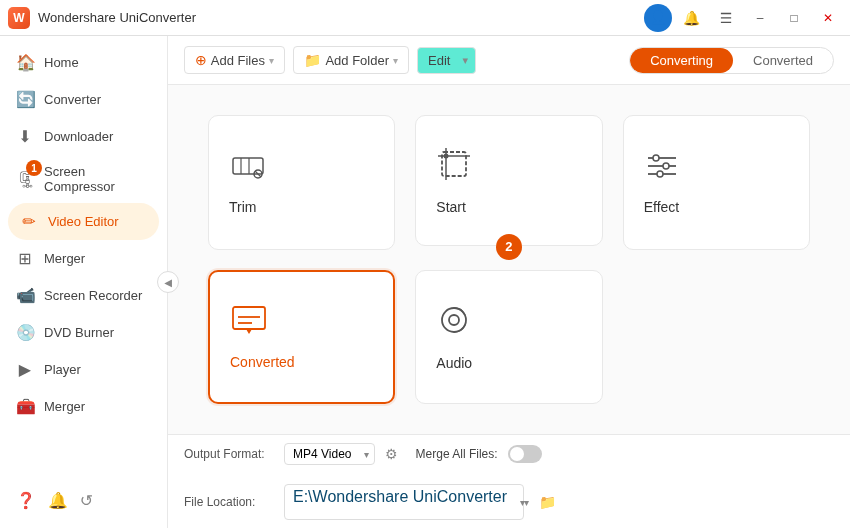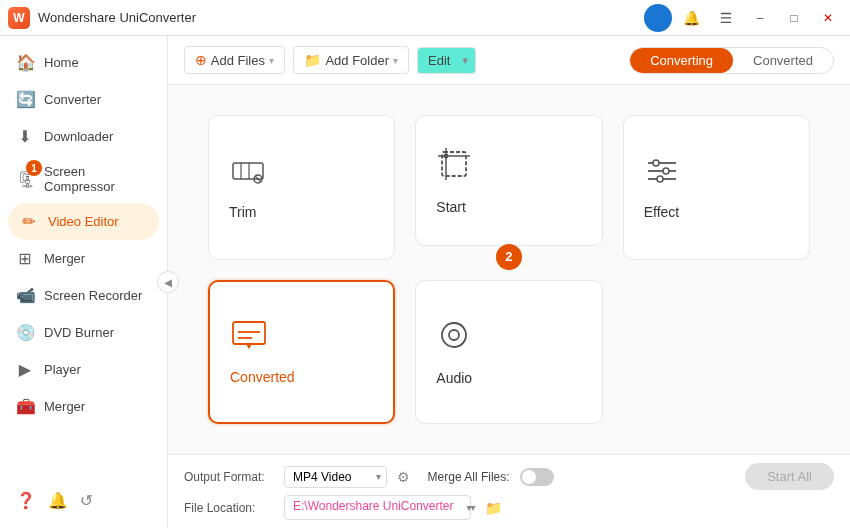--- a/index.html
+++ b/index.html
@@ -291,36 +291,36 @@
       position: absolute;
     }
 
     
     .bottom-bar {
       background: #fff;
       border-top: 1px solid #e8e8e8;
       padding: 8px 16px;
       display: flex;
       flex-direction: column;
-      gap: 5px;
+      gap: 19px;
     }
     .bottom-row {
       display: flex;
       align-items: center;
       gap: 10px;
       font-size: 12px;
       color: #444;
     }
     .bottom-label {
       color: #555;
       font-weight: 500;
       min-width: 90px;
     }
     .format-select {
-      padding: 3px 34px 3px 8px;
+      padding: 3px 22px 3px 8px;
       border: 1px solid #ddd;
       border-radius: 4px;
       font-size: 12px;
       background: #fff;
       appearance: none;
       cursor: pointer;
     }
     .format-wrapper {
       position: relative;
       display: inline-flex;
@@ -560,26 +560,25 @@
             <option>MP4 Video</option>
             <option>AVI</option>
             <option>MOV</option>
             <option>MKV</option>
             <option>WMV</option>
           </select>
         </div>
         <span class="settings-icon-sm">⚙</span>
         <span style="margin-left:8px;">Merge All Files:</span>
         <div class="merge-toggle"></div>
-        <button class="start-all-btn">Start All</button>
       </div>
       <div class="bottom-row">
         <span class="bottom-label">File Location:</span>
         <div class="file-dropdown">
-          <div style="border:1px solid #ddd;border-radius:4px;padding:3px 16px 6px 8px;font-size:12px;color:#ec4899;background:#fff;cursor:pointer;">E:\Wondershare UniConverter</div>
+          <div style="border:1px solid #ddd;border-radius:4px;padding:3px 16px 13px 8px;font-size:16px;color:#0c4a6e;background:#fff;cursor:pointer;">E:\Wondershare UniConverter</div>
           <span style="position:absolute;right:4px;font-size:10px;color:#888;pointer-events:none;">▾</span>
         </div>
         <span class="folder-icon">📁</span>
       </div>
     </div>
 
   </div>
 </div>
 
 </body></html>

